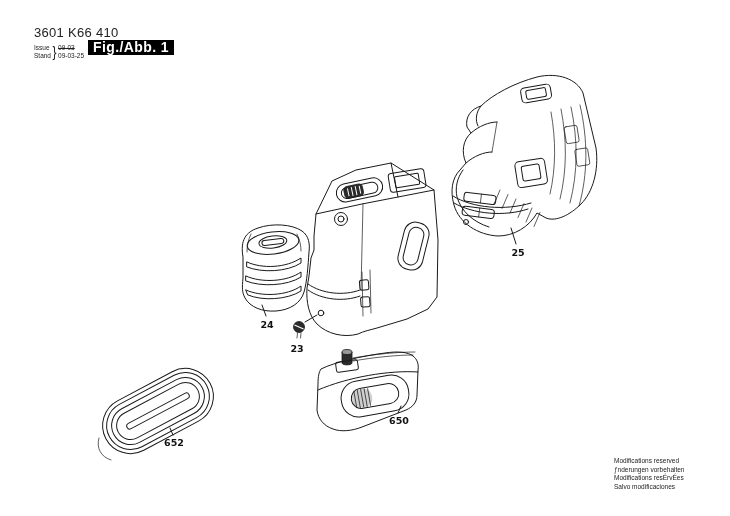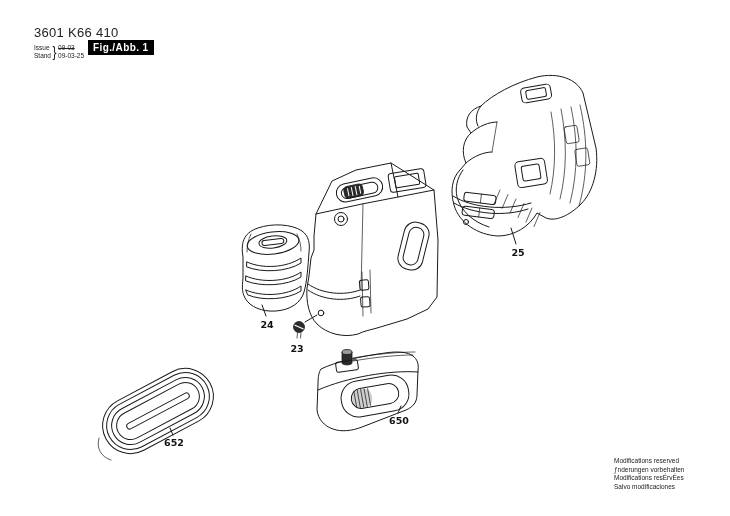--- a/index.html
+++ b/index.html
@@ -11,21 +11,21 @@
   
   .header{position:absolute;left:34px;top:25px;}
   .type-number{font-size:13px;letter-spacing:.3px;color:#222;}
   .issue-stand{display:flex;align-items:center;margin-top:3px;font-size:6.5px;color:#222;}
   .is-labels{display:flex;flex-direction:column;line-height:8px;}
   .is-brace{font-size:15px;font-weight:400;transform:scaleX(.8);margin:0 1px;color:#222;}
   .is-values{display:flex;flex-direction:column;line-height:8px;}
   .struck{text-decoration:line-through;}
   .fig-badge{
     position:absolute;left:88px;top:40px;background:#000;color:#fff;
-    font-weight:bold;font-size:10px;line-height:15px;padding:0 5px;
+    font-weight:bold;font-size:14px;line-height:15px;padding:0 5px;
     letter-spacing:.4px;
   }
   
   .footer{position:absolute;left:614px;top:457px;font-size:6.5px;line-height:8.5px;color:#222;}
   
   svg{position:absolute;left:0;top:0;}
   .s{stroke:#1a1a1a;fill:none;stroke-width:1;stroke-linecap:round;stroke-linejoin:round;}
   .sthin{stroke:#1a1a1a;fill:none;stroke-width:.7;stroke-linecap:round;}
   .sw{stroke:#1a1a1a;fill:#ffffff;stroke-width:1;stroke-linejoin:round;}
   .dark{fill:#2b2b2b;stroke:#1a1a1a;stroke-width:.8;}

